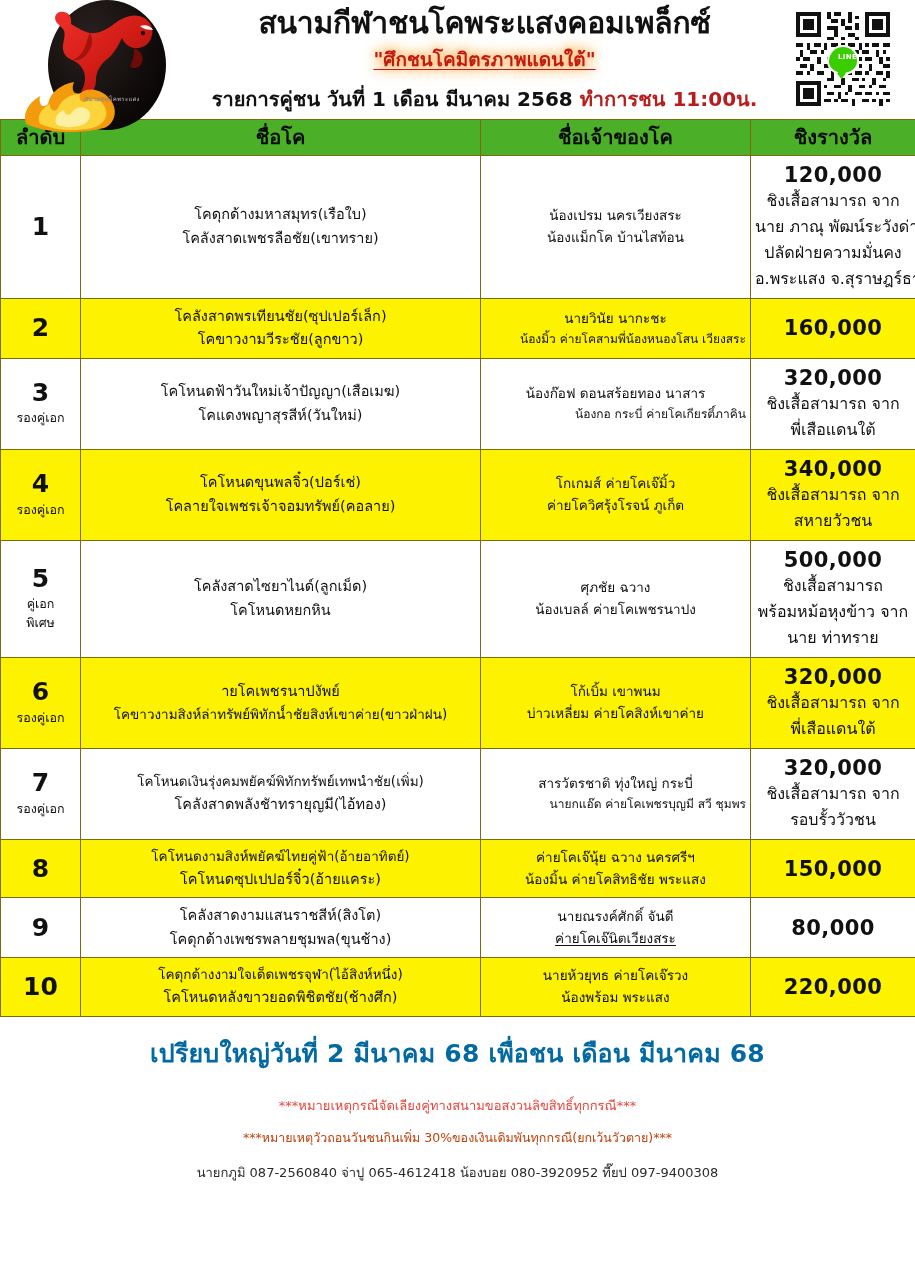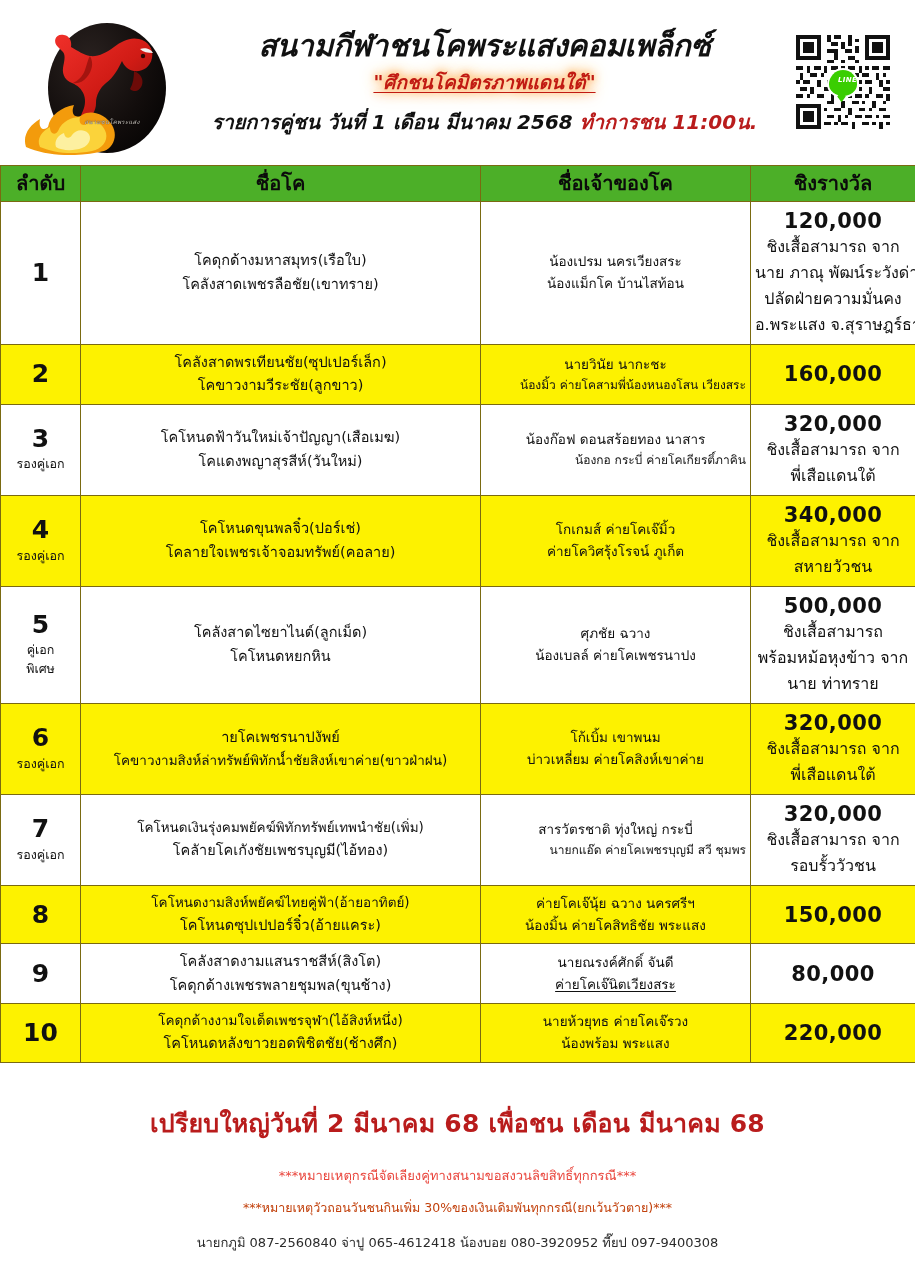--- a/index.html
+++ b/index.html
@@ -12,25 +12,24 @@
   .page {
     position: relative;
     width: 915px; height: 1280px;
     background: #ffffff;
     overflow: hidden;
   }
 
   
   .header {
     position: relative;
-    height: 165px;
+    height: 119px;
     display: flex;
     align-items: center;
     padding: 0 18px 0 10px;
-    font-style: italic;
   }
   .logo-wrap {
     width: 160px; height: 145px;
     position: relative;
     flex: 0 0 160px;
     margin-top: 6px;
   }
   .logo-disc {
     position: absolute;
     left: 38px; top: 10px;
@@ -208,23 +207,22 @@
   }
 
   
   .footer {
     text-align: center;
     padding-top: 16px;
   }
   .foot-head {
     font-size: 25px;
     font-weight: 700;
-    color: #b91c1c;
+    color: #0369a1;
     letter-spacing: .2px;
-    margin-top: 24px;
   }
   .foot-note-red {
     margin-top: 22px;
     font-size: 13px;
     color: #e9453c;
   }
   .foot-note {
     margin-top: 12px;
     font-size: 12.5px;
     color: #c2410c;
@@ -523,21 +521,21 @@
             <div class="prize-note">พี่เสือแดนใต้</div>
           </td>
         </tr>
         <tr class="white">
           <td>
             <span class="no-num">7</span>
             <span class="no-sub">รองคู่เอก</span>
           </td>
           <td>
             <div class="name-line small">โคโหนดเงินรุ่งคมพยัคฆ์พิทักทรัพย์เทพนำชัย(เพิ่ม)</div>
-            <div class="name-line">โคลัายโคเกังชัยเพชรบุญมี(ไอ้ทอง)</div>
+            <div class="name-line">โคลังสาดพลังชัาทรายุญมี(ไอ้ทอง)</div>
           </td>
           <td>
             <div class="own-line">สารวัตรชาติ ทุ่งใหญ่ กระบี่</div>
             <div class="own-line small">นายกแอ๊ด ค่ายโคเพชรบุญมี สวี ชุมพร</div>
           </td>
           <td>
             <div class="prize-amt">320,000</div>
             <div class="prize-note">ชิงเสื้อสามารถ จาก</div>
             <div class="prize-note">รอบรั้ววัวชน</div>
           </td>

